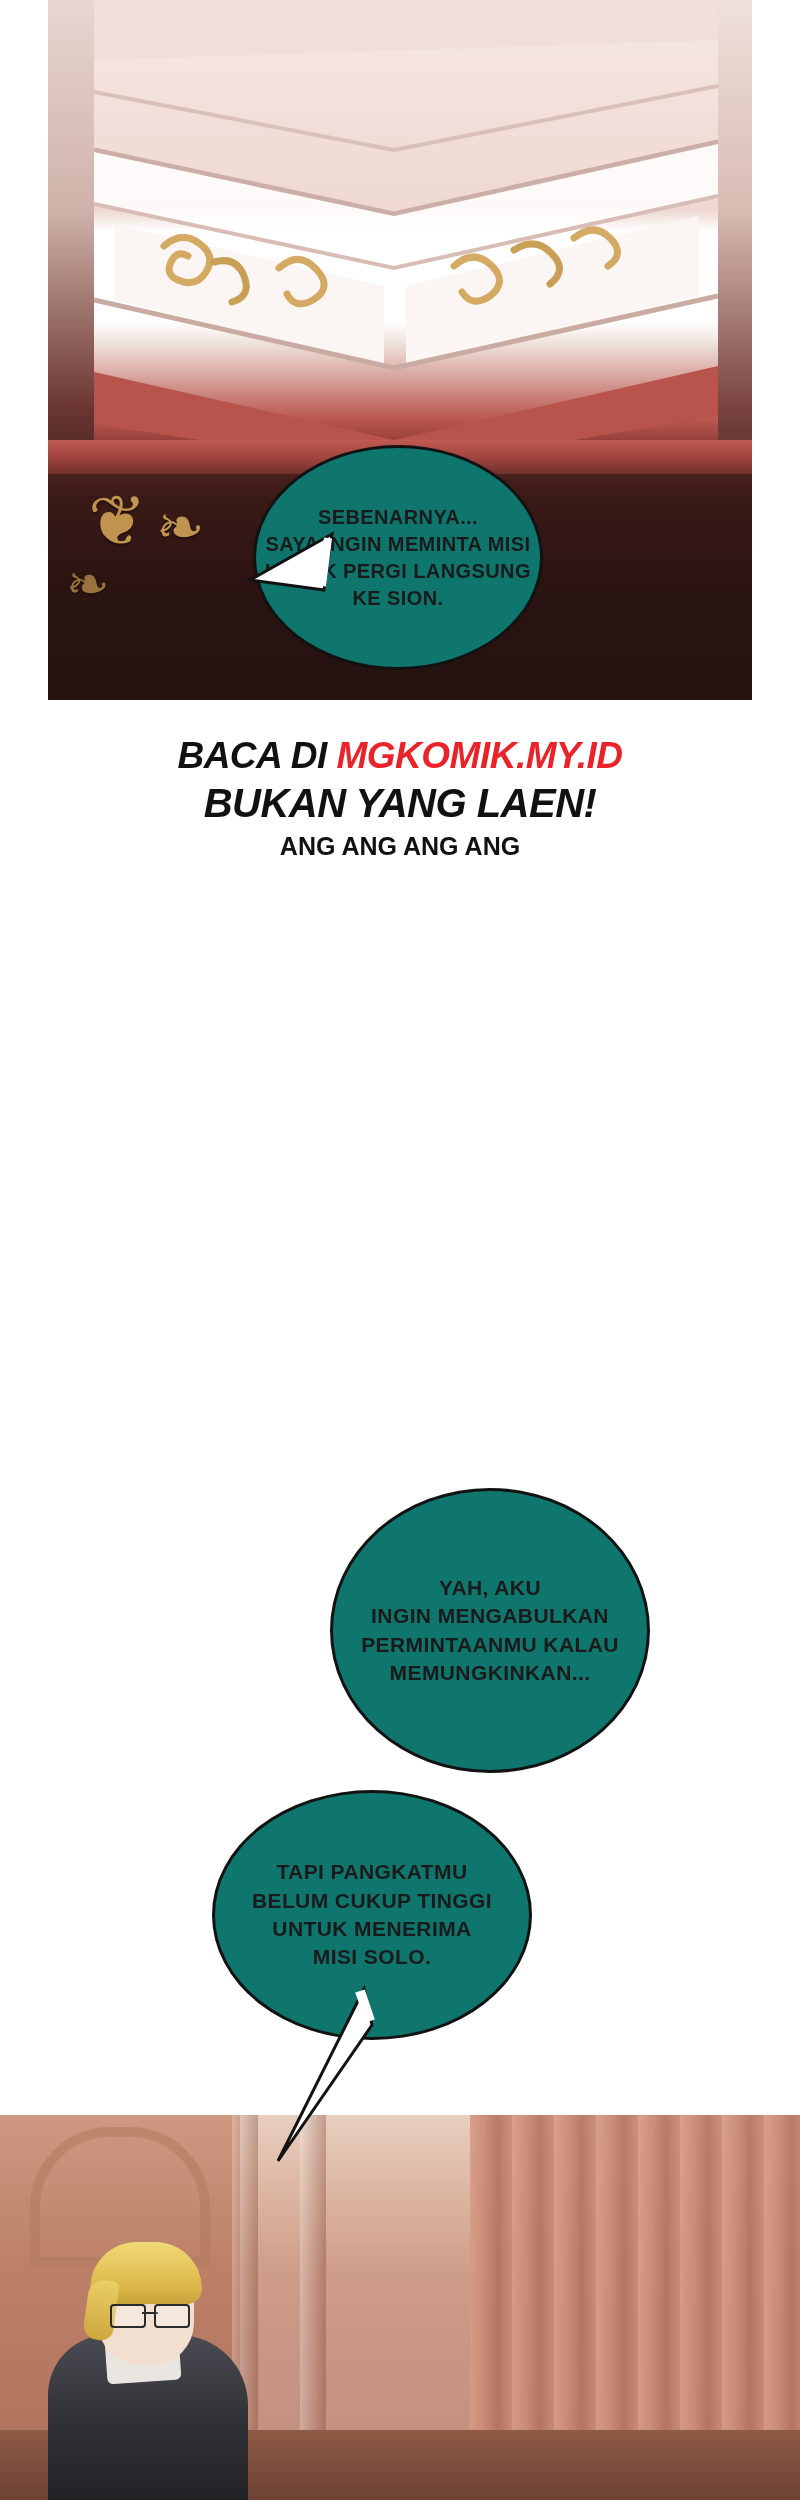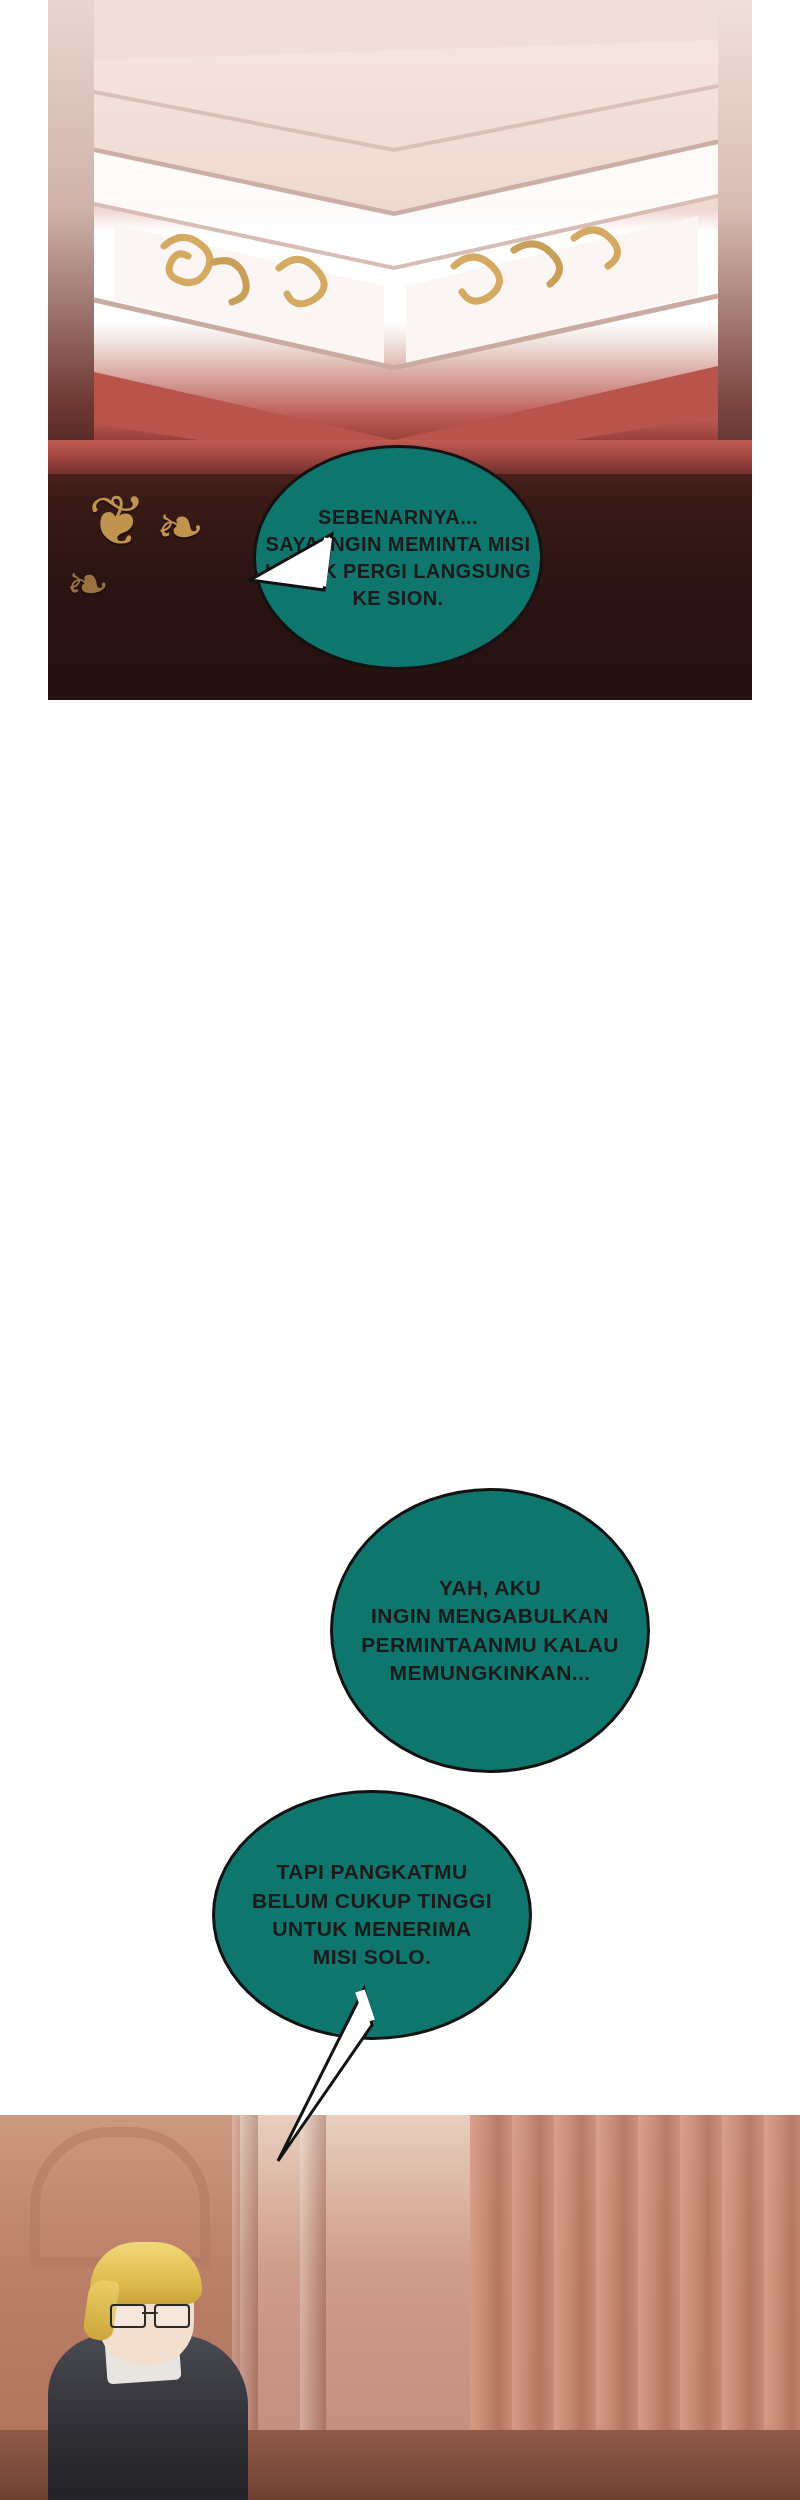--- a/index.html
+++ b/index.html
@@ -326,20 +326,25 @@
     <path d="M82 10 L76 58" stroke="#ffffff" stroke-width="8"></path>
   </svg>
 
   <div class="bubble" id="bubble-1">
     <p>SEBENARNYA...
 SAYA INGIN MEMINTA MISI
 UNTUK PERGI LANGSUNG
 KE SION.</p>
   </div>
 
+  <div class="promo">
+    <div class="promo-line1"><span>BACA DI </span><span class="red">MGKOMIK.MY.ID</span></div>
+    <div class="promo-line2">BUKAN YANG LAEN!</div>
+    <div class="promo-line3">ANG ANG ANG ANG</div>
+  </div>
 
   <div class="bubble" id="bubble-3">
     <p>TAPI PANGKATMU
 BELUM CUKUP TINGGI
 UNTUK MENERIMA
 MISI SOLO.</p>
   </div>
 
   <div class="bubble" id="bubble-2">
     <p>YAH, AKU

